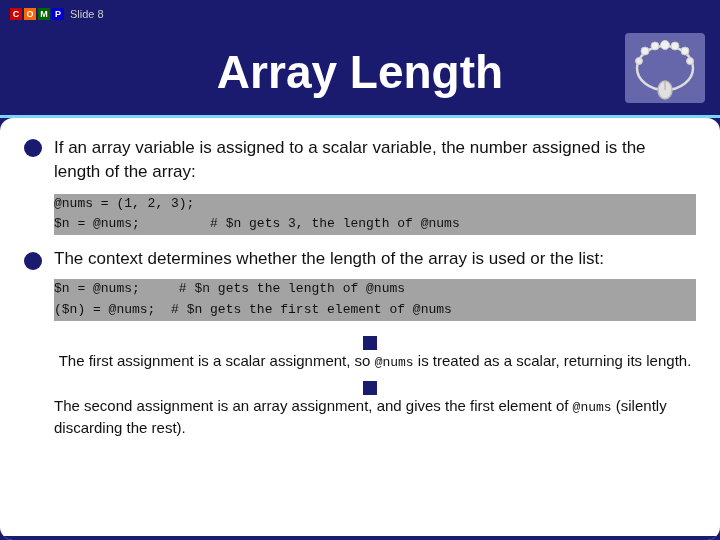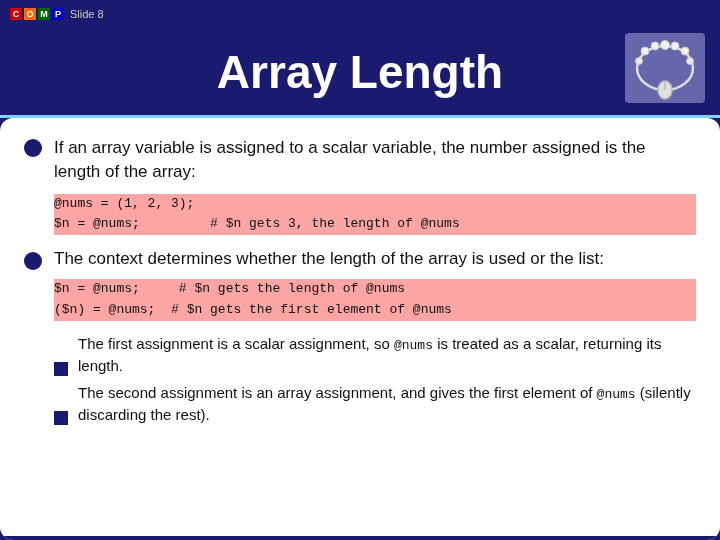--- a/index.html
+++ b/index.html
@@ -95,21 +95,21 @@
     }
 
     .bullet-text {
       font-size: 17px;
       color: #111;
       line-height: 1.4;
     }
 
     
     .code-block {
-      background: #fca5a5;
+      background: #a3a3a3;
       font-family: 'Courier New', Courier, monospace;
       font-size: 13px;
       color: #111;
       margin: 8px 0 12px 30px;
       line-height: 1.6;
       white-space: pre;
     }
 
     
     .bullet-section-2 {
@@ -119,22 +119,23 @@
     }
 
     
     .sub-bullets {
       margin-left: 30px;
       margin-top: 8px;
     }
 
     .sub-bullet-item {
       display: flex;
-      align-items: flex-end;
+      align-items: center;
       margin-bottom: 6px;
+      flex-direction: column;
     }
 
     .sub-bullet-square {
       width: 14px;
       height: 14px;
       background: #1a1a6e;
       flex-shrink: 0;
       margin-top: 3px;
       margin-right: 10px;
     }

